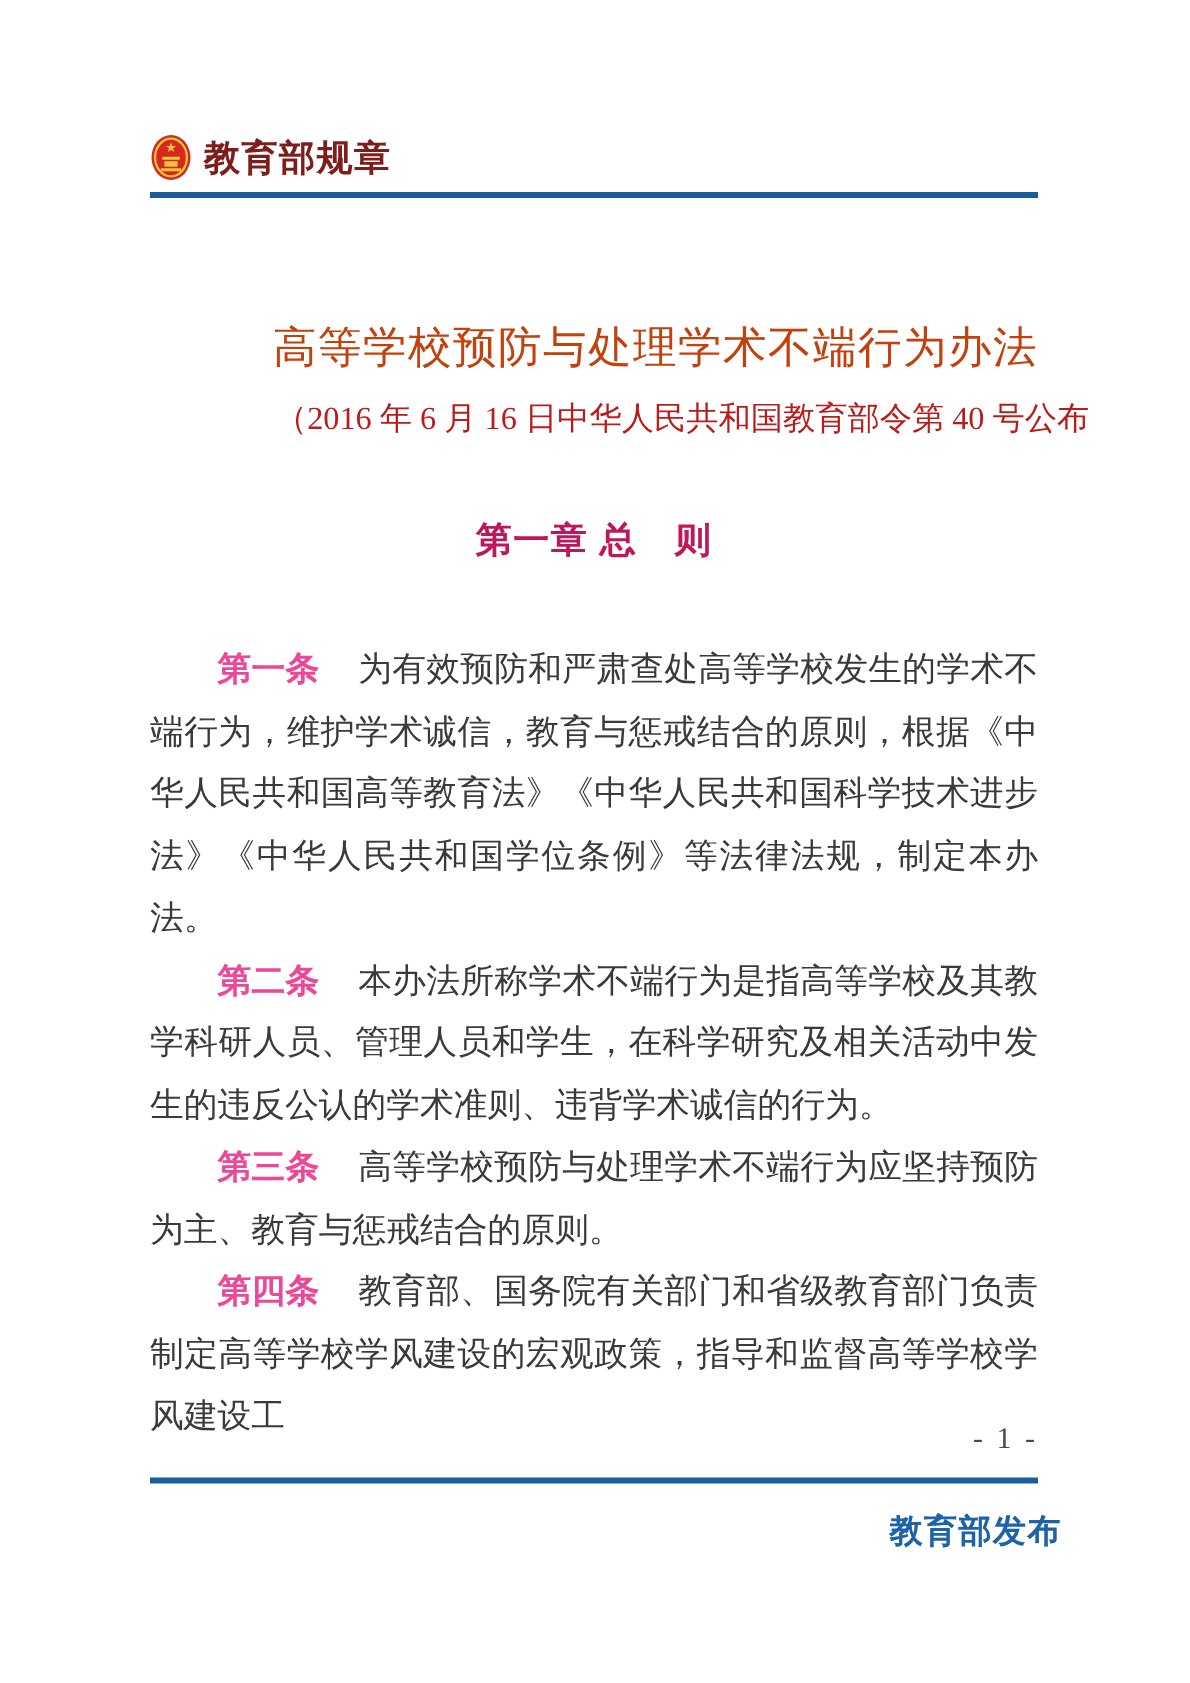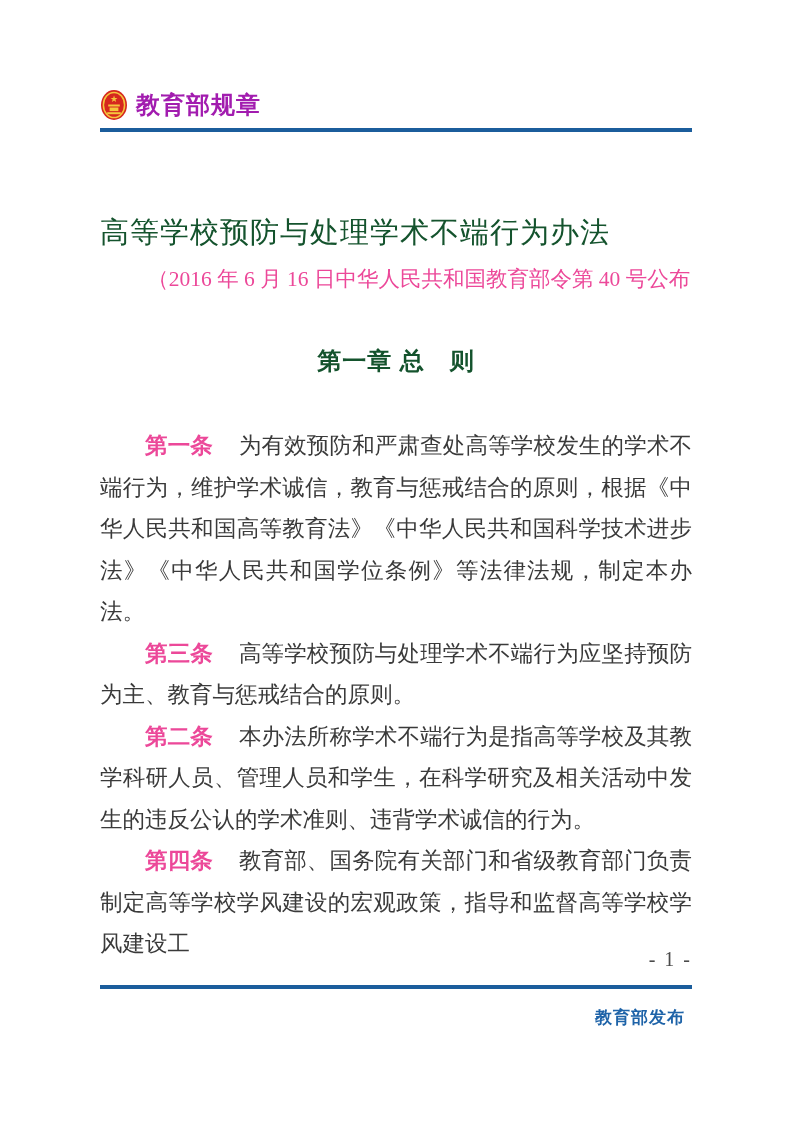--- a/index.html
+++ b/index.html
@@ -13,47 +13,47 @@
     overflow: hidden;
     margin: 0 auto;
   }
   .doc-header { padding: 88px 101px 0 100px; }
   .header-brand { display: flex; align-items: center; height: 34px; }
   .emblem { width: 28px; height: 32px; display: inline-flex; align-items: center; justify-content: center; margin-right: 8px; }
   .header-label {
     font-family: "Liberation Sans", "DejaVu Sans", sans-serif;
     font-weight: 700;
     font-size: 24px;
-    color: #a21caf;
+    color: #7f1d1d;
     letter-spacing: 1px;
     white-space: nowrap;
     text-align: center;
   }
   .header-rule { margin-top: 6px; height: 4px; background: #1b5d9c; }
   .content { padding: 0 101px 0 100px; }
   .doc-title {
     margin: 82px 0 0 0;
     font-size: 29px;
     font-weight: 500;
     line-height: 36px;
-    text-align: left;
-    color: #14532d;
+    text-align: right;
+    color: #c2410c;
     letter-spacing: 1px;
   }
-  .doc-subtitle { margin-top: 8px; font-size: 21.5px; line-height: 43px; color: #ec4899; }
+  .doc-subtitle { margin-top: 8px; font-size: 21.5px; line-height: 43px; color: #b91c1c; margin-left: 36px; }
   .subtitle-line { white-space: nowrap; }
   .subtitle-line.indent { padding-left: 2.2em; }
   .chapter-heading {
     margin: 46px 0 0 0;
     font-family: "Liberation Sans", "DejaVu Sans", sans-serif;
     font-weight: 700;
     font-size: 24px;
     line-height: 28px;
     text-align: center;
-    color: #14532d;
+    color: #be185d;
     letter-spacing: 1px;
   }
   .doc-body { margin-top: 50px; }
   .article {
     margin: 0;
     font-size: 22.5px;
     line-height: 41.5px;
     text-align: justify;
     text-indent: 2em;
     color: #3a3a3a;
@@ -76,24 +76,24 @@
     position: absolute;
     top: 985px;
     left: 100px;
     right: 101px;
     height: 4px;
     background: #1b5d9c;
   }
   .publisher {
     position: absolute;
     top: 1006px;
-    right: 108px;
+    right: 85px;
     font-family: "Liberation Sans", "DejaVu Sans", sans-serif;
     font-weight: 700;
-    font-size: 17px;
+    font-size: 22px;
     color: #1e63a8;
     letter-spacing: 1px;
   }
 </style>
 </head>
 <body>
 
 <div class="page">
 
   <header class="doc-header">
@@ -117,22 +117,22 @@
     <h1 class="doc-title">高等学校预防与处理学术不端行为办法</h1>
 
     <div class="doc-subtitle">
       <div class="subtitle-line indent">（2016 年 6 月 16 日中华人民共和国教育部令第 40 号公布</div>
     </div>
 
     <h2 class="chapter-heading">第一章 总　则</h2>
 
     <section class="doc-body">
       <p class="article"><b class="article-label">第一条</b><span>为有效预防和严肃查处高等学校发生的学术不端行为，维护学术诚信，教育与惩戒结合的原则，根据《中华人民共和国高等教育法》《中华人民共和国科学技术进步法》《中华人民共和国学位条例》等法律法规，制定本办法。</span></p>
+      <p class="article"><b class="article-label">第二条</b><span>本办法所称学术不端行为是指高等学校及其教学科研人员、管理人员和学生，在科学研究及相关活动中发生的违反公认的学术准则、违背学术诚信的行为。</span></p>
       <p class="article"><b class="article-label">第三条</b><span>高等学校预防与处理学术不端行为应坚持预防为主、教育与惩戒结合的原则。</span></p>
-      <p class="article"><b class="article-label">第二条</b><span>本办法所称学术不端行为是指高等学校及其教学科研人员、管理人员和学生，在科学研究及相关活动中发生的违反公认的学术准则、违背学术诚信的行为。</span></p>
       <p class="article"><b class="article-label">第四条</b><span>教育部、国务院有关部门和省级教育部门负责制定高等学校学风建设的宏观政策，指导和监督高等学校学风建设工</span></p>
     </section>
   </main>
 
   <div class="page-number">- 1 -</div>
   <div class="footer-rule"></div>
   <div class="publisher">教育部发布</div>
 
 </div>
 

